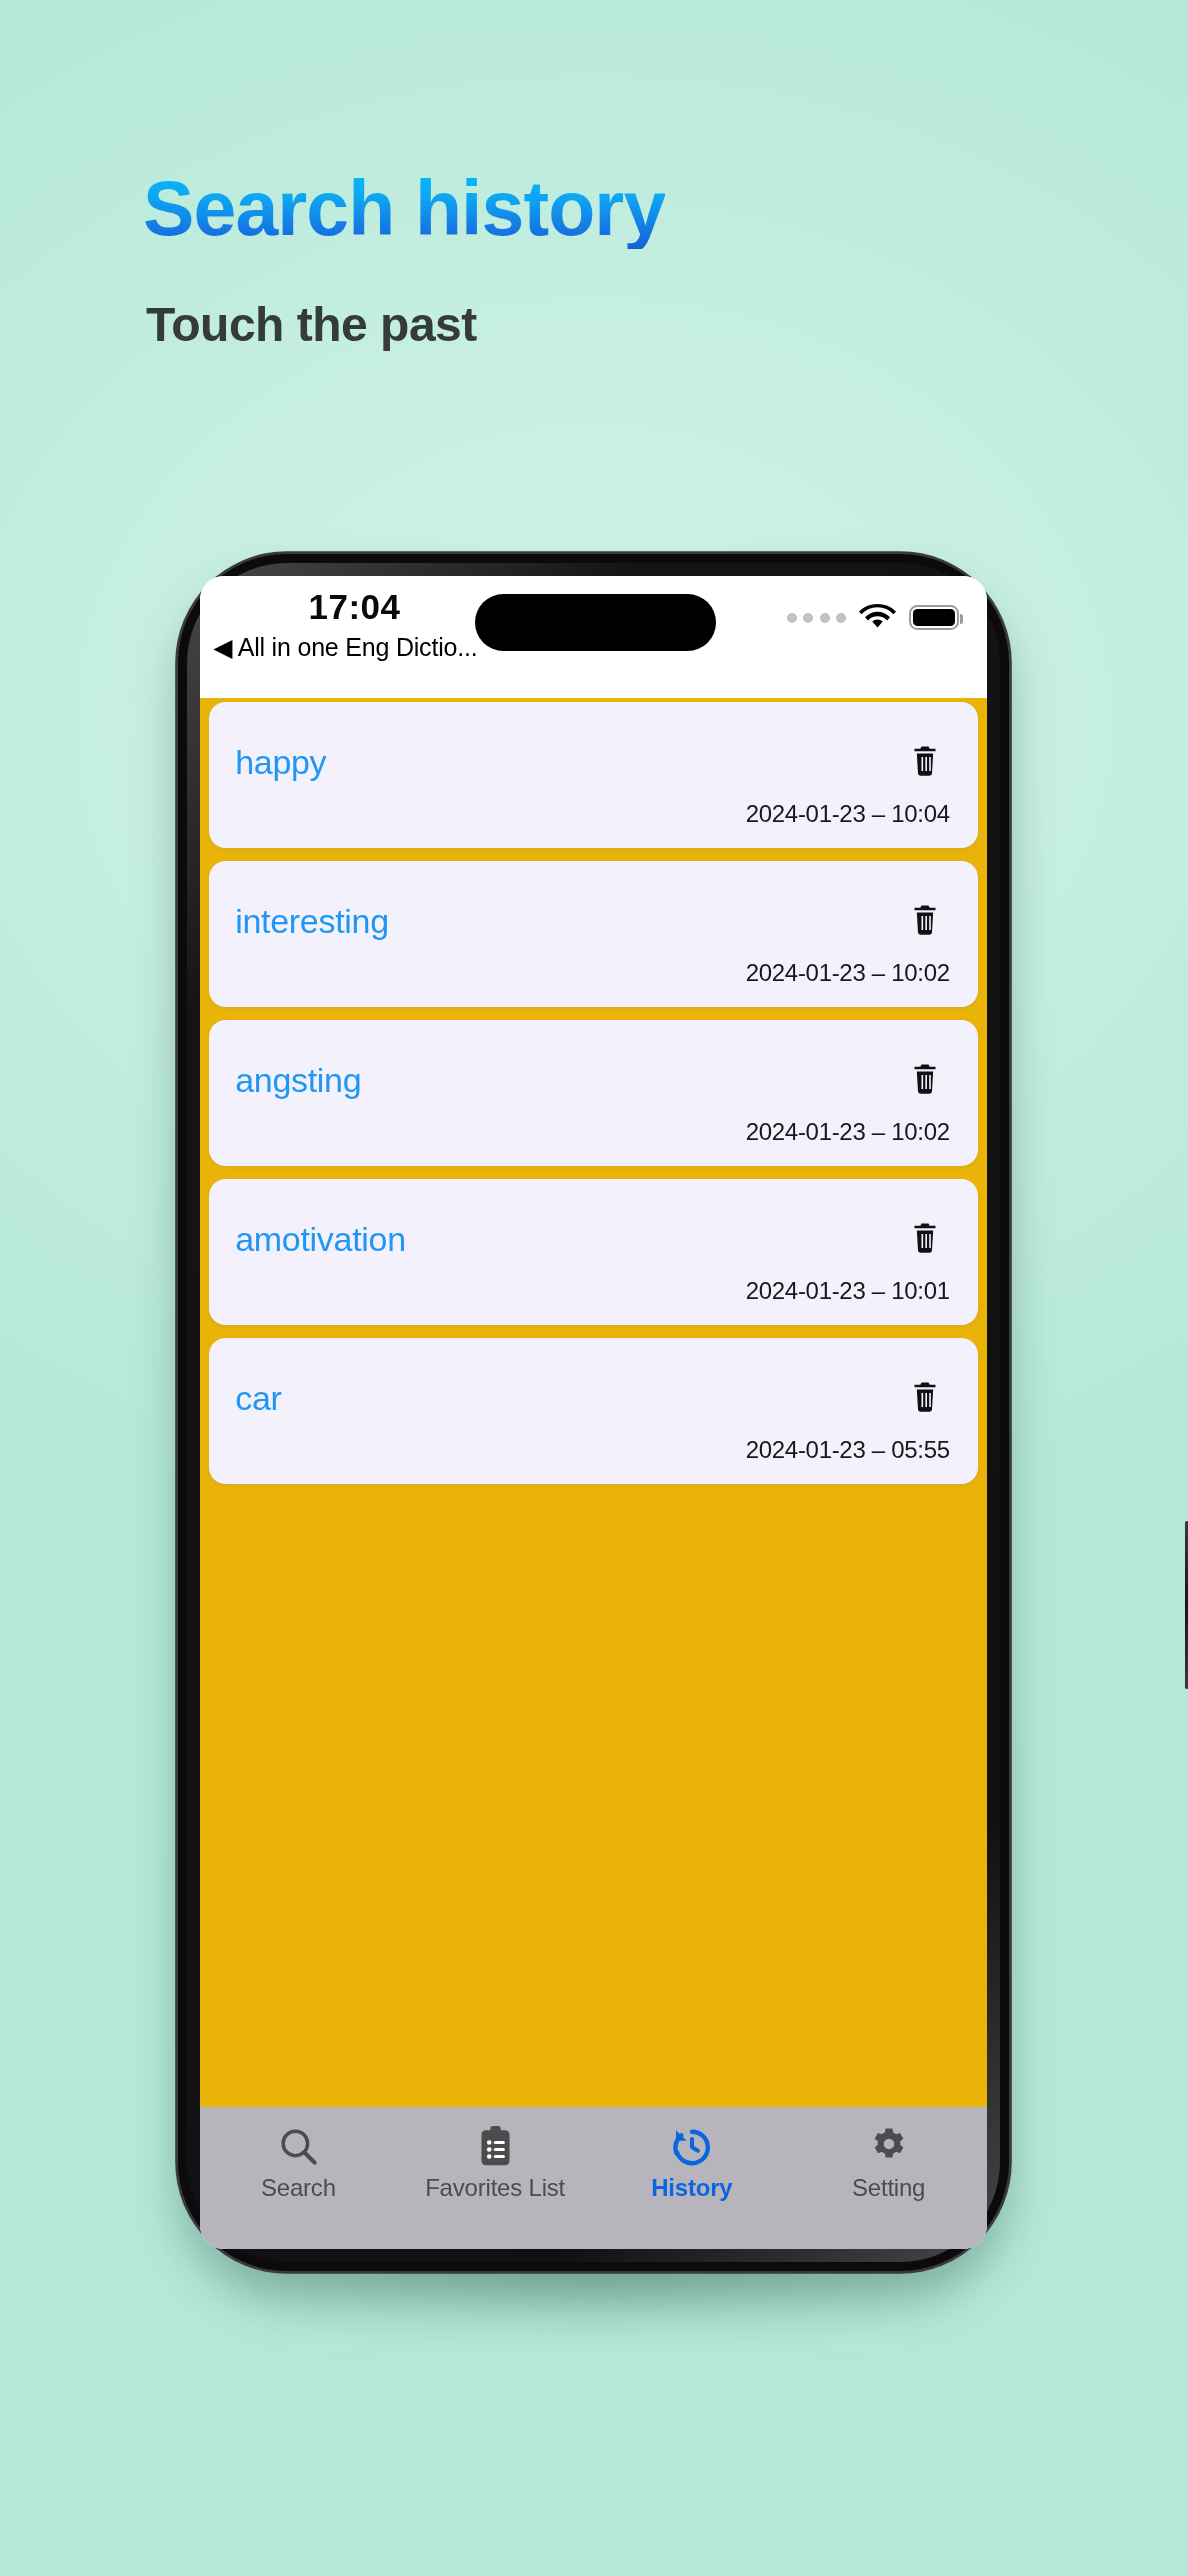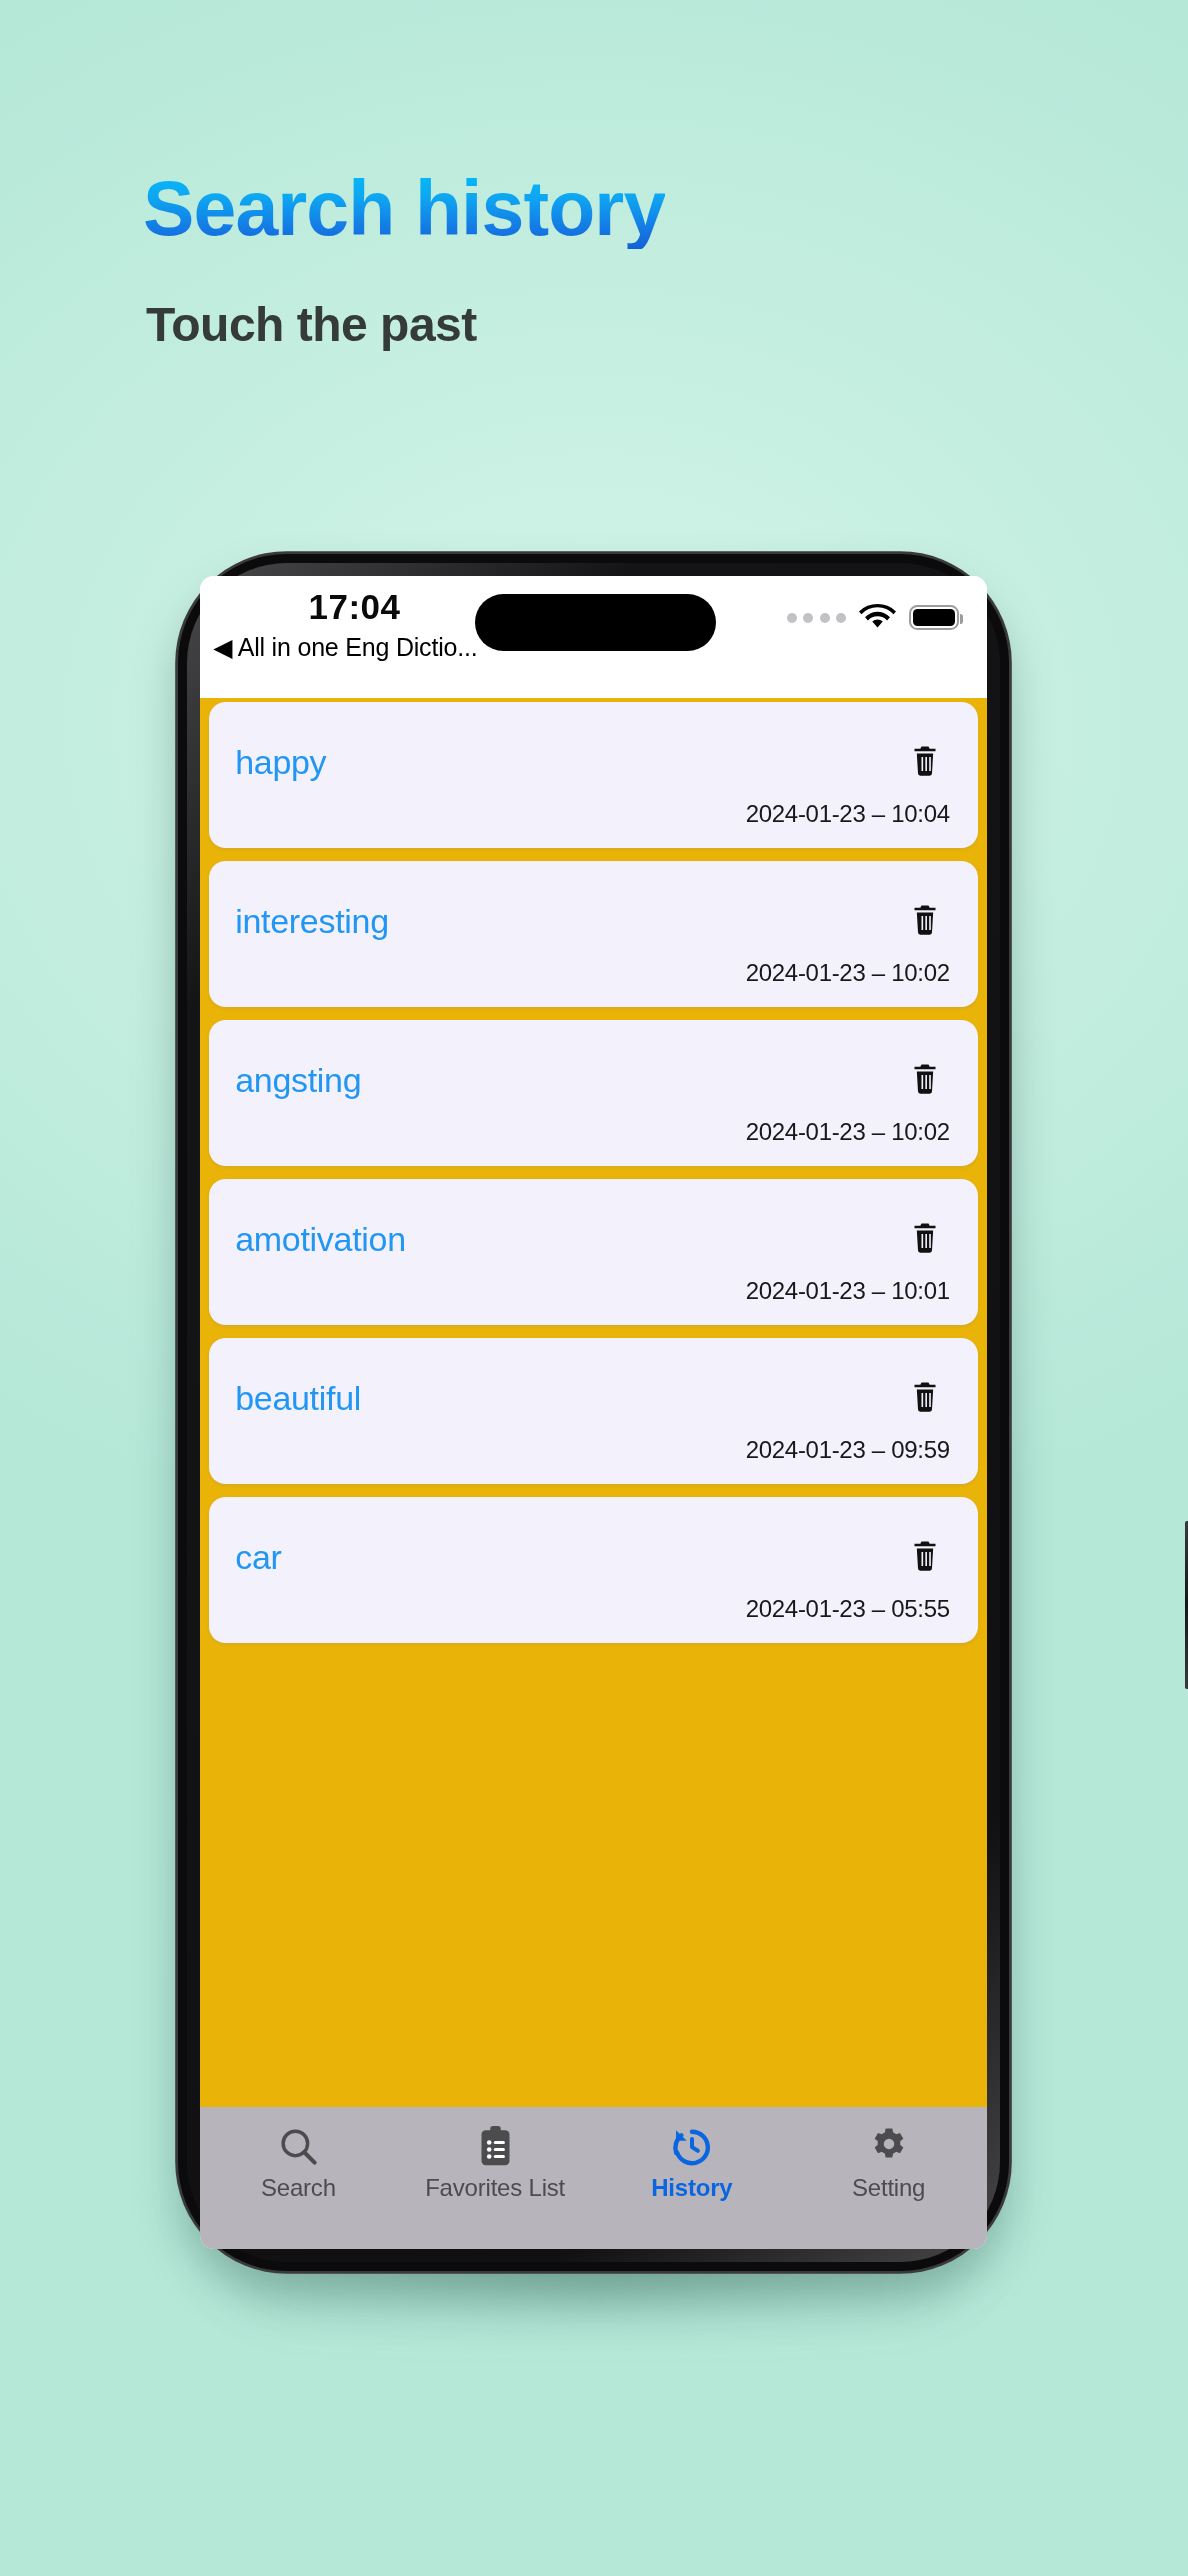--- a/index.html
+++ b/index.html
@@ -44,21 +44,21 @@
     box-shadow: 0 0 0 2.8px #3a3a3c, 0 26px 44px rgba(40,90,78,0.35);
   }
   .phone-inner-ring {
     position:absolute; left:9.2px; top:9.2px; right:9.2px; bottom:9.2px;
     border-radius:100px;
     background: linear-gradient(135deg,#4a4a4d 0%, #141416 18%, #101012 82%, #48484b 100%);
   }
   .phone-screen {
     position:absolute; left:22px; top:22px;
     width:787px; height:1673px;
-    border-radius:14px;
+    border-radius:24px;
     background:#FFFFFF;
     overflow:hidden;
   }
 
   
   .btn-side { position:absolute; background:linear-gradient(180deg,#3a3a3c,#161618,#3a3a3c); border-radius:3.7px; }
   .btn-silent { left:171px; top:802px; width:9.2px; height:57px; border-radius:4.6px 1.8px 1.8px 4.6px; }
   .btn-volup  { left:170px; top:912px; width:10px; height:103px; border-radius:4.6px 1.8px 1.8px 4.6px; }
   .btn-voldn  { left:170px; top:1050px; width:10px; height:103px; border-radius:4.6px 1.8px 1.8px 4.6px; }
   .btn-power  { left:1007px; top:967px; width:10px; height:168px; border-radius:1.8px 4.6px 4.6px 1.8px; }
@@ -196,29 +196,20 @@
       <div class="hist-card">
         <div class="hist-word">amotivation</div>
         <div class="hist-trash">
           <svg width="28" height="31" viewBox="0 0 24 26">
               <path d="M9 1h6l1 2h5v2H3V3h5l1-2zM5 7h14l-1 17a2 2 0 0 1-2 2H8a2 2 0 0 1-2-2L5 7zm4 3v12h1.4V10H9zm3.3 0v12h1.4V10h-1.4zm3.3 0v12H17V10h-1.4z" fill="#111"></path>
             </svg>
         </div>
         <div class="hist-date">2024-01-23 – 10:01</div>
       </div>
 
-      <div class="hist-card">
-        <div class="hist-word">beautiful</div>
-        <div class="hist-trash">
-          <svg width="28" height="31" viewBox="0 0 24 26">
-              <path d="M9 1h6l1 2h5v2H3V3h5l1-2zM5 7h14l-1 17a2 2 0 0 1-2 2H8a2 2 0 0 1-2-2L5 7zm4 3v12h1.4V10H9zm3.3 0v12h1.4V10h-1.4zm3.3 0v12H17V10h-1.4z" fill="#111"></path>
-            </svg>
-        </div>
-        <div class="hist-date">2024-01-23 – 09:59</div>
-      </div>
 
 
       <div class="hist-card">
         <div class="hist-word">car</div>
         <div class="hist-trash">
           <svg width="28" height="31" viewBox="0 0 24 26">
               <path d="M9 1h6l1 2h5v2H3V3h5l1-2zM5 7h14l-1 17a2 2 0 0 1-2 2H8a2 2 0 0 1-2-2L5 7zm4 3v12h1.4V10H9zm3.3 0v12h1.4V10h-1.4zm3.3 0v12H17V10h-1.4z" fill="#111"></path>
             </svg>
         </div>
         <div class="hist-date">2024-01-23 – 05:55</div>

